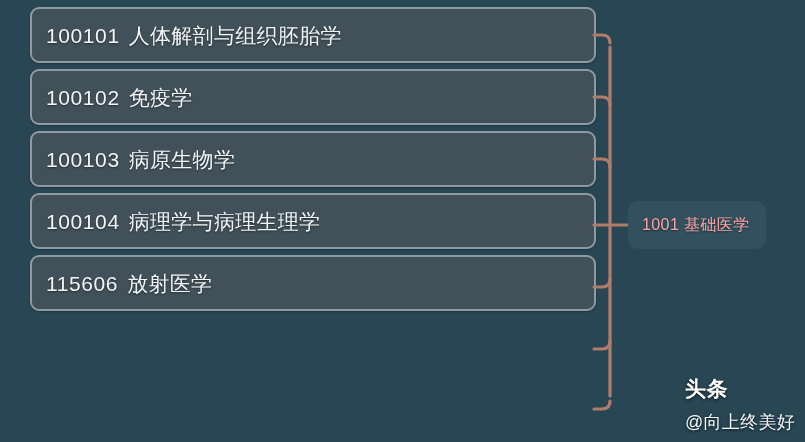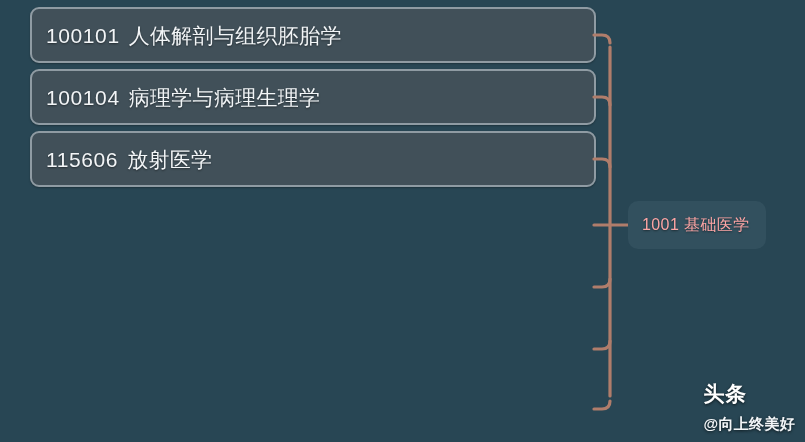--- a/index.html
+++ b/index.html
@@ -106,34 +106,40 @@
   }
   #watermark .wm-brand {
     color: #ffffff;
     font-size: 21px;
     font-weight: bold;
     letter-spacing: 0.5px;
     text-shadow: 0 1px 3px rgba(0,0,0,0.7);
   }
   #watermark .wm-handle {
     color: #f3f6f8;
-    font-size: 15px;
-    font-weight: bold;
+    font-size: 18px;
+    font-weight: normal;
     letter-spacing: 0.3px;
     text-shadow: 0 1px 3px rgba(0,0,0,0.7);
   }
 </style>
 </head>
 <body>
 
 <div id="stage">
 
   <div id="card-list">
       <div class="card">
         <div class="card-label"><span class="card-code">100101</span><span class="card-sep"></span><span class="card-name">人体解剖与组织胚胎学</span></div>
+      </div>
+      <div class="card">
+        <div class="card-label"><span class="card-code">100102</span><span class="card-sep"></span><span class="card-name">免疫学</span></div>
+      </div>
+      <div class="card">
+        <div class="card-label"><span class="card-code">100103</span><span class="card-sep"></span><span class="card-name">病原生物学</span></div>
       </div>
       <div class="card">
         <div class="card-label"><span class="card-code">100104</span><span class="card-sep"></span><span class="card-name">病理学与病理生理学</span></div>
       </div>
       <div class="card">
         <div class="card-label"><span class="card-code">115606</span><span class="card-sep"></span><span class="card-name">放射医学</span></div>
       </div>
     </div>
 
   <svg id="bracket" viewBox="0 0 60 442" width="60" height="442" fill="none" xmlns="http://www.w3.org/2000/svg">

